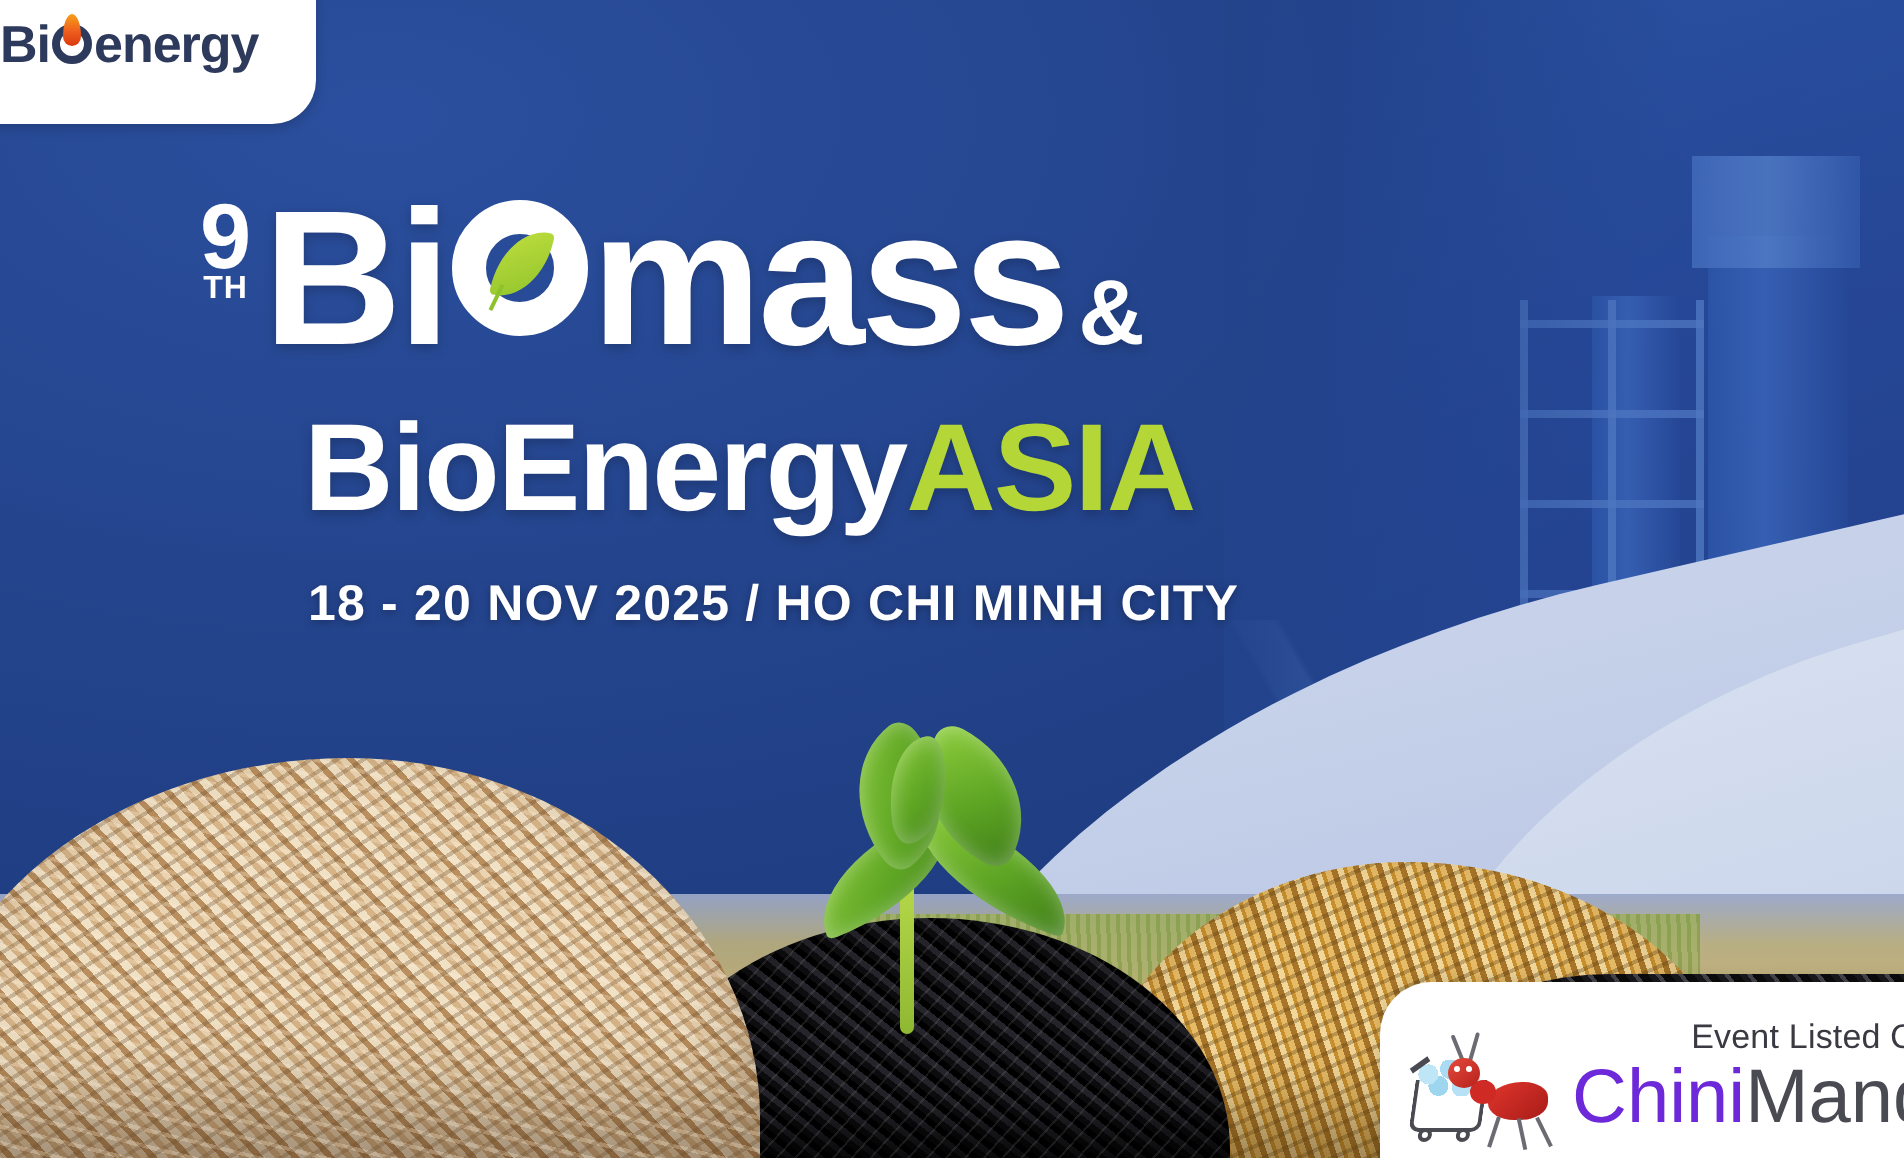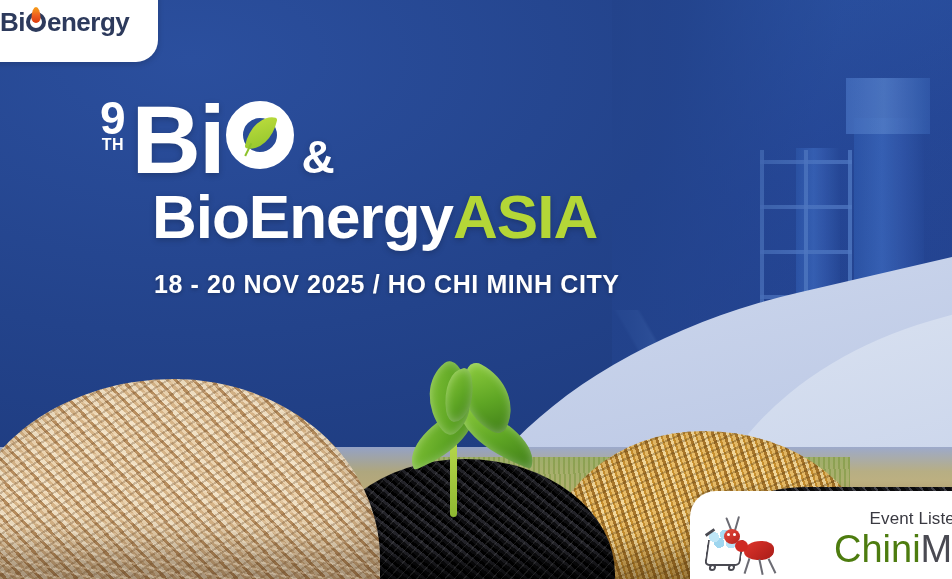--- a/index.html
+++ b/index.html
@@ -211,21 +211,21 @@
     transform:rotate(12deg);
   }
   .o-leaf .lfin:after{
     content:""; position:absolute; left:3px; bottom:-8px;
     width:2px; height:14px; background:#8dc22b; transform:rotate(14deg);
   }
   .amp{ font-size:46px; font-weight:bold; color:#fff; margin-left:6px; }
 
   .line2{
     font-size:62px; font-weight:bold; line-height:1;
-    letter-spacing:-1px; margin-top:2px; margin-left:52px;
+    letter-spacing:-1px; margin-top:20px; margin-left:52px;
     text-shadow:0 2px 6px rgba(0,0,0,.22);
   }
   .l2-white{ color:#ffffff; }
   .l2-green{ color:#b4d637; }
 
   .dateline{
     margin-top:22px; margin-left:54px;
     font-size:25px; font-weight:bold; color:#ffffff;
     letter-spacing:.6px;
     text-shadow:0 1px 4px rgba(0,0,0,.3);
@@ -292,21 +292,21 @@
   .lg3{ right:5px; bottom:-2px; transform:rotate(-26deg); }
 
   .cm-text{ display:flex; flex-direction:column; justify-content:center; padding-left:8px; }
   .cm-listed{
     font-size:17px; color:#3a3a42; letter-spacing:.1px;
     text-align:center; white-space:nowrap; padding-left:42px;
   }
   .cm-brand{
     font-size:38px; line-height:1.05; white-space:nowrap; margin-top:1px;
   }
-  .cm-chini{ color:#4d7c0f;margin-left:48px; }
+  .cm-chini{ color:#6d28d9; }
   .cm-mandi{ color:#4a4a52; }
 </style>
 </head>
 <body>
 
 <div class="banner">
 
   <div class="industrial">
     <div class="ind-sky"></div>
     <div class="tower t-side"></div>
@@ -363,20 +363,21 @@
     <div class="line1">
       <div class="ord">
         <span class="num">9</span>
         <span class="suf">TH</span>
       </div>
       <div class="big">
         <span>Bi</span>
         <span class="o-leaf">
           <span class="lfin"></span>
         </span>
+        <span>mass</span>
         <span class="amp">&amp;</span>
       </div>
     </div>
     <div class="line2">
       <span class="l2-white">BioEnergy</span><span class="l2-green">ASIA</span>
     </div>
     <div class="dateline">18 - 20 NOV 2025 / HO CHI MINH CITY</div>
   </div>
 
   <div class="cm-badge">

